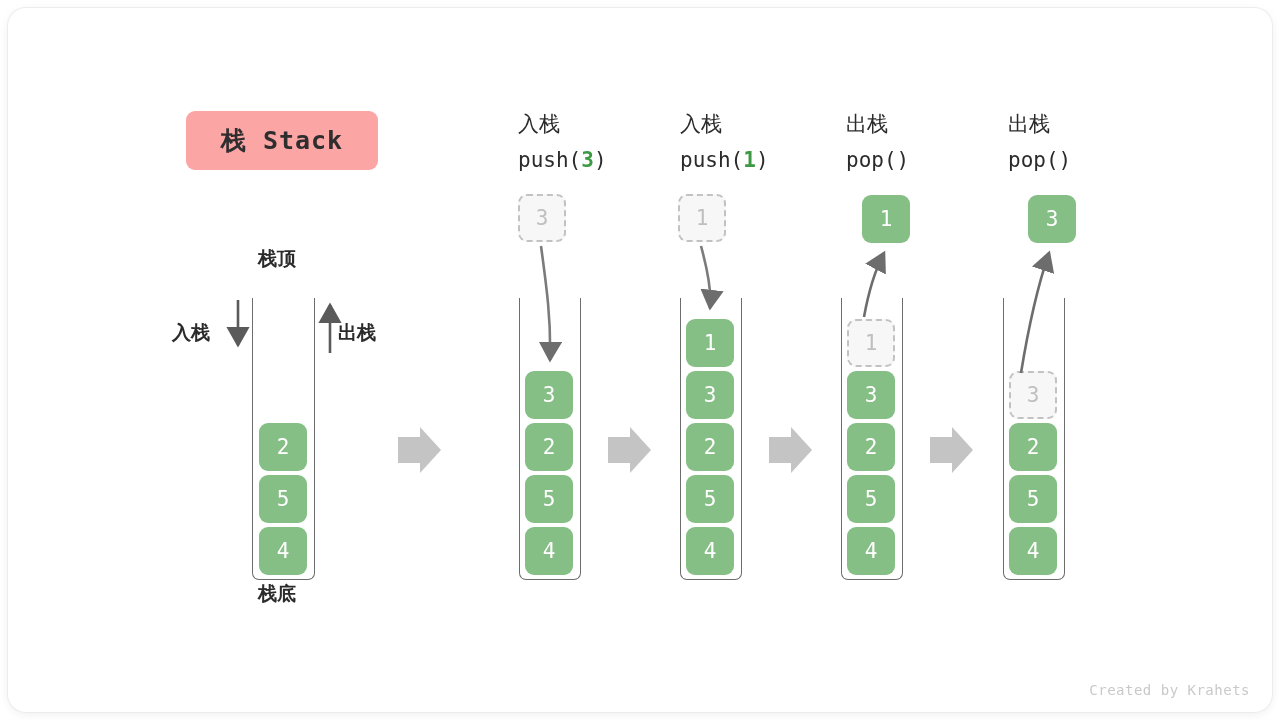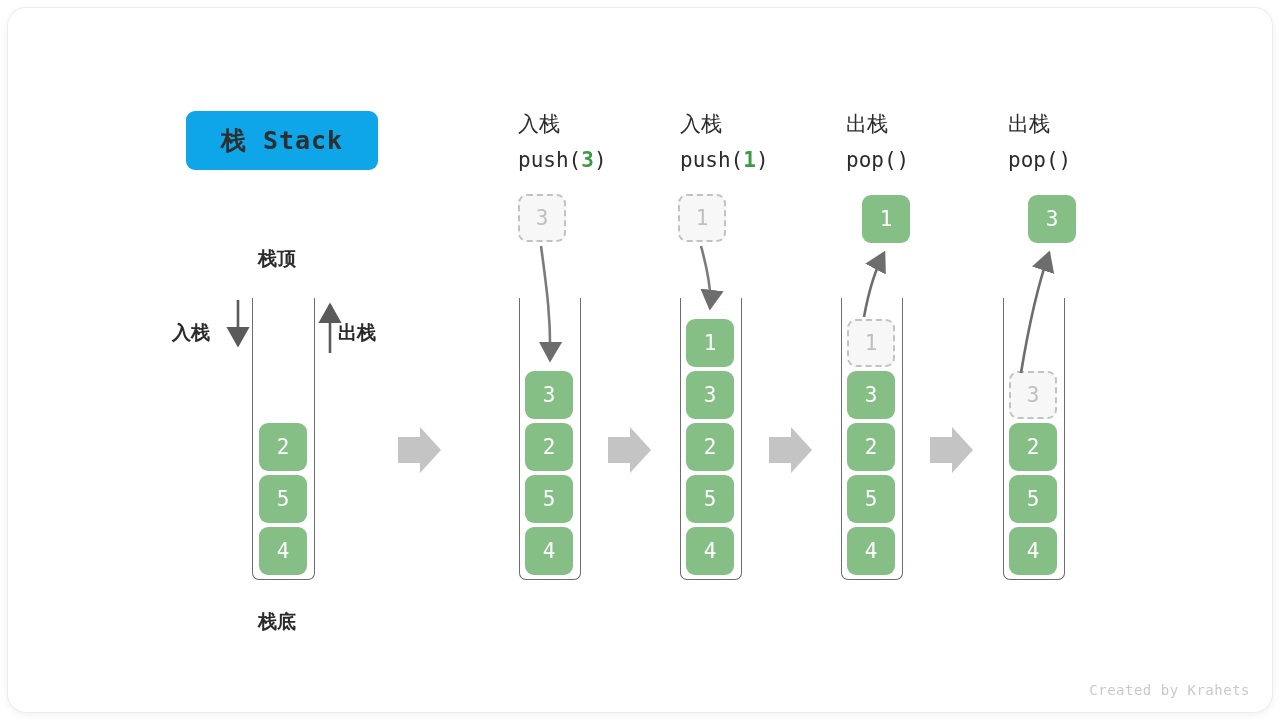--- a/index.html
+++ b/index.html
@@ -27,21 +27,21 @@
     box-sizing: border-box;
   }
 
   
   .title-chip {
     position: absolute;
     left: 186px;
     top: 111px;
     width: 192px;
     height: 59px;
-    background: #0ea5e9;
+    background: #fca5a5;
     border-radius: 9px;
     display: flex;
     align-items: center;
     justify-content: center;
     color: #2e2e2e;
     font-size: 25px;
     font-weight: bold;
     letter-spacing: 1px;
     font-family: "DejaVu Sans Mono", monospace;
   }
@@ -145,21 +145,21 @@
   <div class="cn-label" style="left:172px; top:320px;">入栈</div>
 
   <div class="cn-label" style="left:338px; top:320px;">出栈</div>
 
   <div class="stack-box" style="left:252px; top:298px; width:63px; height:282px;"></div>
 
   <div class="cell solid" style="left:259px; top:423px;">2</div>
   <div class="cell solid" style="left:259px; top:475px;">5</div>
   <div class="cell solid" style="left:259px; top:527px;">4</div>
 
-  <div class="cn-label" style="left:258px; top:609px;text-align:center;">栈底</div>
+  <div class="cn-label" style="left:258px; top:581px;text-align:center;">栈底</div>
 
   <div class="col-head" style="left:518px; top:106px;">
     <div class="cn">入栈</div>
     <div class="code"><span>push(</span><span class="arg">3</span><span>)</span></div>
   </div>
 
   <div class="cell ghost" style="left:518px; top:194px;">3</div>
 
   <div class="stack-box" style="left:519px; top:298px; width:62px; height:282px;"></div>
   <div class="cell solid" style="left:525px; top:371px;">3</div>

